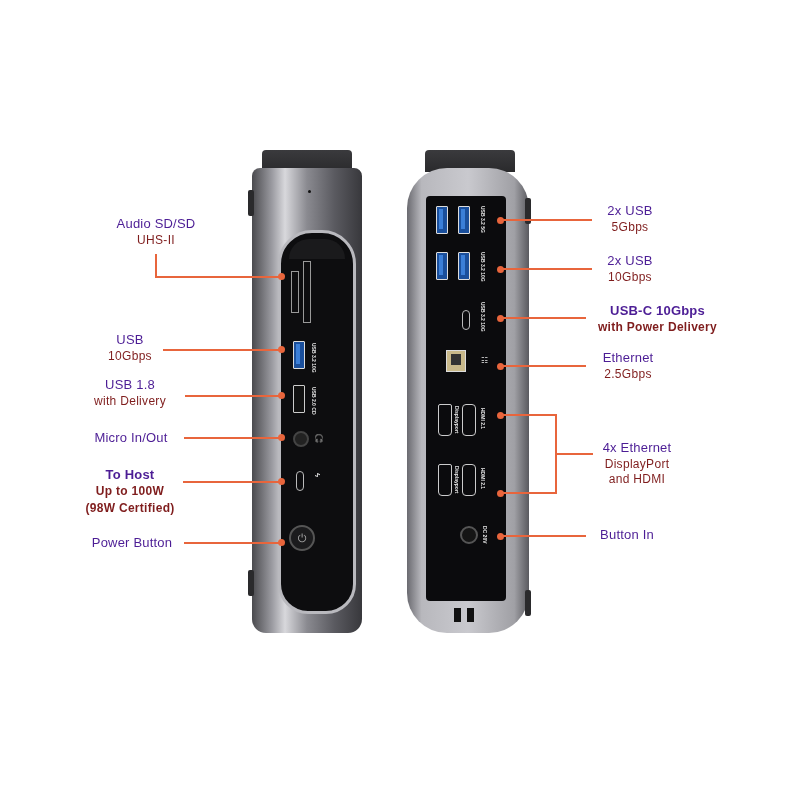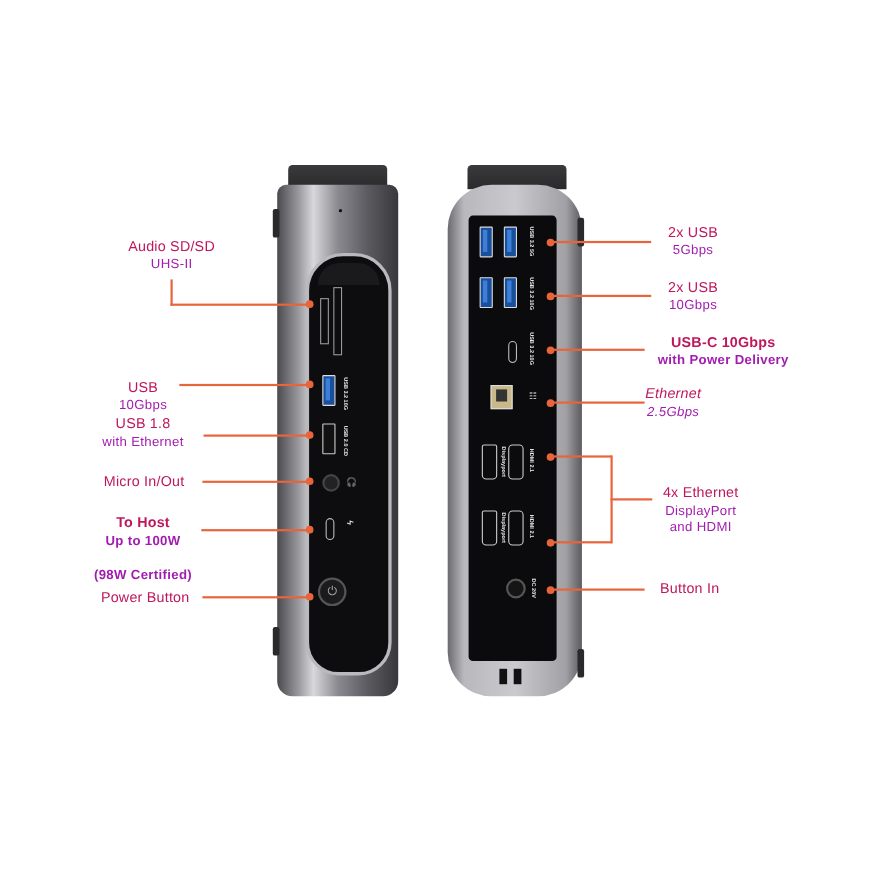--- a/index.html
+++ b/index.html
@@ -1,19 +1,19 @@
 <!DOCTYPE html>
 <html><head>
 <meta charset="utf-8">
 <style>
   html,body{margin:0;padding:0;background:#ffffff;}
   body{width:800px;height:800px;position:relative;overflow:hidden;font-family:"Liberation Sans","DejaVu Sans",sans-serif;}
   .lbl{position:absolute;text-align:center;line-height:1.3;}
-  .t1{font-size:13px;color:#be185d;letter-spacing:0.2px;}
-  .t2{font-size:12px;color:#a21caf;letter-spacing:0.3px;}
+  .t1{font-size:13px;color:#4c1d95;letter-spacing:0.2px;}
+  .t2{font-size:12px;color:#7f1d1d;letter-spacing:0.3px;}
   .line{position:absolute;background:#e8653c;}
   .dot{position:absolute;width:7px;height:7px;border-radius:50%;background:#e8653c;}
   
   .dev{position:absolute;}
   .dev-left{left:248px;top:150px;width:118px;height:485px;}
   .cap-top{position:absolute;left:14px;top:0;width:90px;height:22px;background:linear-gradient(#3a3a3d,#2a2a2c);border-radius:4px 4px 0 0;}
   .body-l{position:absolute;left:4px;top:18px;width:110px;height:465px;border-radius:8px 8px 14px 14px;
     background:linear-gradient(90deg,#4a4a4e 0%,#9a9aa0 18%,#d8d8dc 30%,#8a8a90 50%,#5a5a60 75%,#38383c 100%);}
   .panel-l{position:absolute;left:30px;top:80px;width:72px;height:378px;background:#0d0d0f;border-radius:34px 34px 30px 30px;border:3px solid #b9b9be;}
   .notch{position:absolute;left:8px;top:6px;width:56px;height:20px;background:#1a1a1c;border-radius:28px 28px 0 0;}
@@ -66,44 +66,44 @@
 </div>
 
 <div class="lbl" style="left:100px;top:216px;width:112px;">
   <div class="t1">Audio SD/SD</div>
   <div class="t2">UHS-II</div>
 </div>
 <div class="line" style="left:155px;top:254px;width:2px;height:24px;"></div>
 <div class="line" style="left:155px;top:276px;width:125px;height:2px;"></div>
 <div class="dot" style="left:278px;top:273px;"></div>
 
-<div class="lbl" style="left:92px;top:344px;width:76px;">
+<div class="lbl" style="left:92px;top:332px;width:76px;">
   <div class="t1">USB</div>
   <div class="t2">10Gbps</div>
 </div>
 <div class="line" style="left:163px;top:349px;width:117px;height:2px;"></div>
 <div class="dot" style="left:278px;top:346px;"></div>
 
 <div class="lbl" style="left:80px;top:377px;width:100px;">
   <div class="t1">USB 1.8</div>
-  <div class="t2">with Ethernet</div>
+  <div class="t2">with Delivery</div>
 </div>
 <div class="line" style="left:185px;top:395px;width:95px;height:2px;"></div>
 <div class="dot" style="left:278px;top:392px;"></div>
 
 <div class="lbl" style="left:76px;top:430px;width:110px;">
   <div class="t1">Micro In/Out</div>
 </div>
 <div class="line" style="left:184px;top:437px;width:96px;height:2px;"></div>
 <div class="dot" style="left:278px;top:434px;"></div>
 
 <div class="lbl" style="left:68px;top:467px;width:124px;font-weight:bold;">
   <div class="t1">To Host</div>
   <div class="t2">Up to 100W</div>
-  <div class="t2" style="margin-top:16px;">(98W Certified)</div>
+  <div class="t2" style="margin-top:2px;">(98W Certified)</div>
 </div>
 <div class="line" style="left:183px;top:481px;width:97px;height:2px;"></div>
 <div class="dot" style="left:278px;top:478px;"></div>
 
 <div class="lbl" style="left:77px;top:535px;width:110px;">
   <div class="t1">Power Button</div>
 </div>
 <div class="line" style="left:184px;top:542px;width:96px;height:2px;"></div>
 <div class="dot" style="left:278px;top:539px;"></div>
 
@@ -154,21 +154,21 @@
 
 <div class="dot" style="left:497px;top:315px;"></div>
 <div class="line" style="left:500px;top:317px;width:86px;height:2px;"></div>
 <div class="lbl" style="left:585px;top:303px;width:145px;font-weight:bold;">
   <div class="t1">USB-C 10Gbps</div>
   <div class="t2">with Power Delivery</div>
 </div>
 
 <div class="dot" style="left:497px;top:363px;"></div>
 <div class="line" style="left:500px;top:365px;width:86px;height:2px;"></div>
-<div class="lbl" style="left:572px;top:350px;width:80px;font-style:italic;">
+<div class="lbl" style="left:588px;top:350px;width:80px;">
   <div class="t1">Ethernet</div>
   <div class="t2">2.5Gbps</div>
 </div>
 
 <div class="dot" style="left:497px;top:412px;"></div>
 <div class="line" style="left:500px;top:414px;width:56px;height:2px;"></div>
 <div class="dot" style="left:497px;top:490px;"></div>
 <div class="line" style="left:500px;top:492px;width:56px;height:2px;"></div>
 <div class="line" style="left:555px;top:414px;width:2px;height:80px;"></div>
 <div class="line" style="left:555px;top:453px;width:38px;height:2px;"></div>

